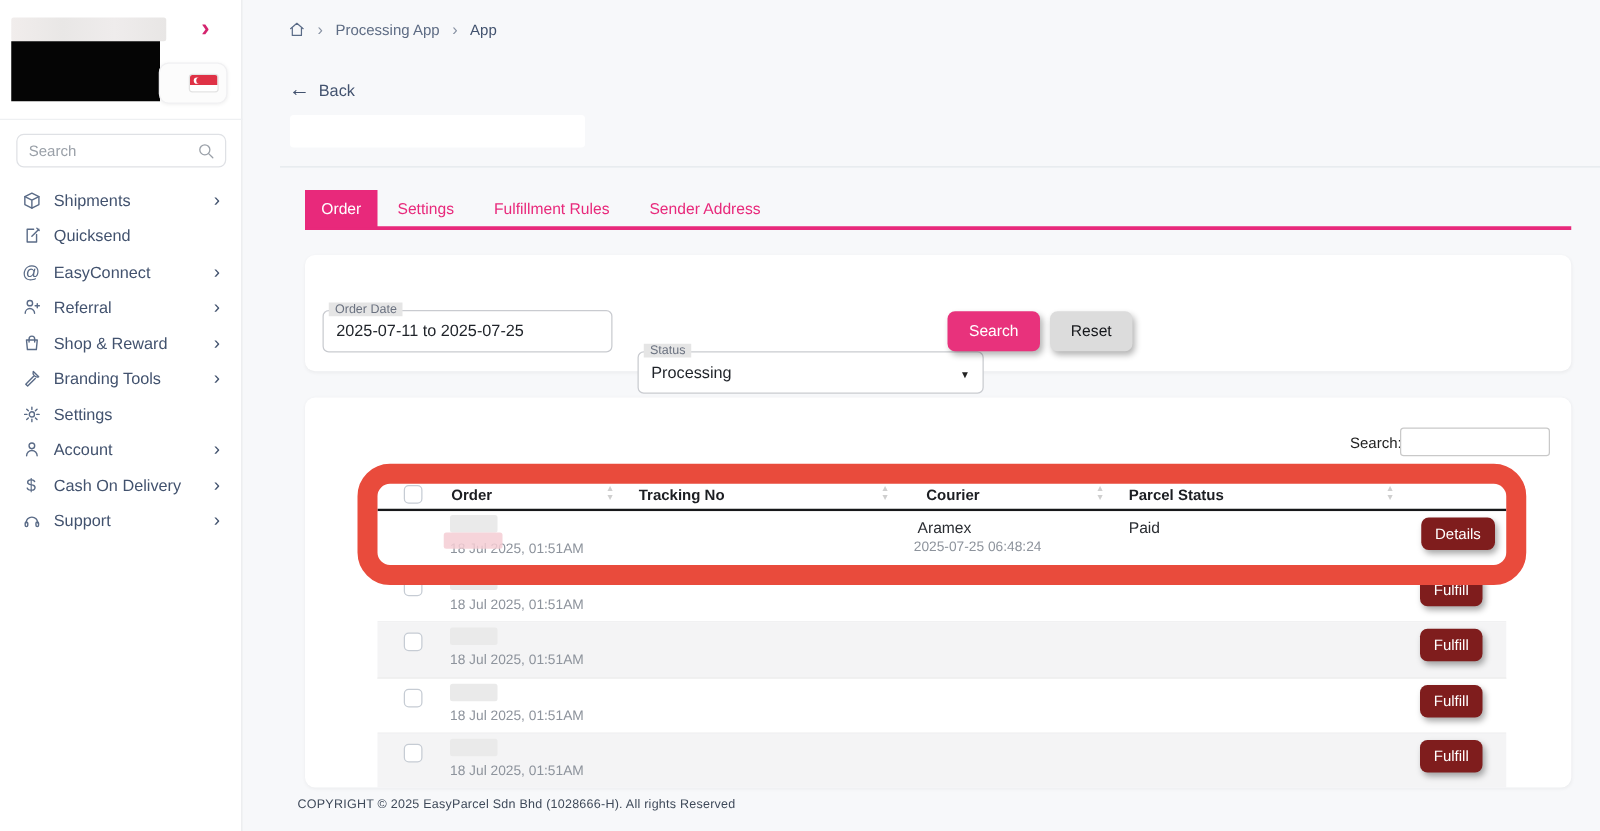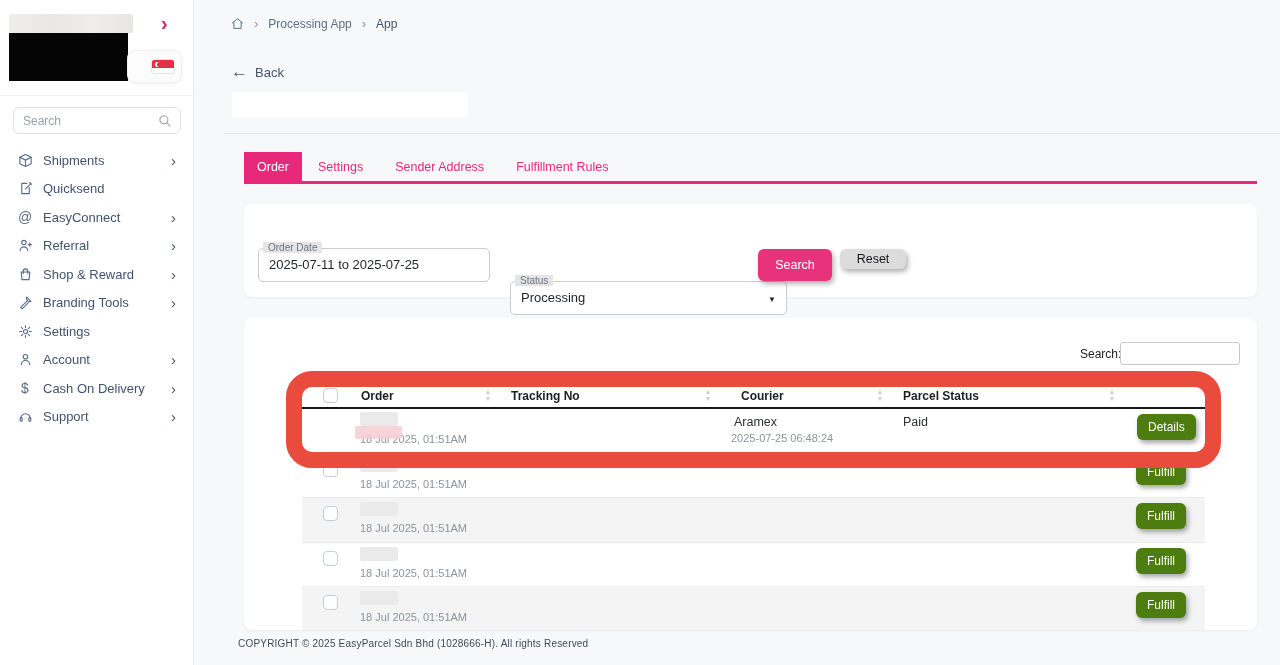--- a/index.html
+++ b/index.html
@@ -46,40 +46,40 @@
   .card { position:absolute; background:#fff; border-radius:8px; box-shadow:0 1px 3px rgba(0,0,0,.05); }
   .filter-card { left:244px; top:204px; width:1013px; height:93px; }
   .field { position:absolute; border:1px solid #c9cbd0; border-radius:5px; background:#fff; }
   .field-label { position:absolute; top:-7px; left:4px; background:#e5e5e5; padding:0 5px; font-size:10px; color:#6b7280; }
   .field-value { position:absolute; left:10px; top:8px; font-size:13px; color:#1f2329; }
   .f-date { left:14px; top:44px; width:232px; height:34px; }
   .f-status { left:266px; top:44px; width:277px; height:34px; cursor:pointer;margin-top:33px; }
   .f-caret { position:absolute; right:10px; top:13px; font-size:8px; color:#222; }
   .btn { position:absolute; border:none; border-radius:6px; font-family:"Liberation Sans",sans-serif; cursor:pointer; box-shadow:2px 3px 5px rgba(0,0,0,.3); }
   .btn-search { left:514px; top:45px; width:74px; height:32px; background:#e8327c; color:#fff; font-size:12.5px; }
-  .btn-reset { left:596px; top:45px; width:66px; height:20px; background:#dcdcdc; color:#15171b; font-size:12.5px; }
+  .btn-reset { left:596px; top:45px; width:66px; height:32px; background:#dcdcdc; color:#15171b; font-size:12.5px; }
 
   .table-card { left:244px; top:318px; width:1013px; height:312px; overflow:hidden; }
   .tbl-search-label { position:absolute; left:836px; top:29px; font-size:12px; color:#222; }
   .tbl-search-input { position:absolute; left:876px; top:24px; width:120px; height:23px; border:1px solid #c9c9c9; border-radius:3px; background:#fff; font-size:12px; padding:0 6px; font-family:"Liberation Sans",sans-serif; }
 
   .tbl { position:absolute; left:58px; top:66px; width:903px; }
   .tbl-head { position:relative; height:25px; border-bottom:2px solid #17181a; background:#fff; }
   .th { position:absolute; top:5px; font-size:12px; color:#1c1e22; font-weight:600; }
   .sort { position:absolute; top:4px; width:8px; display:flex; flex-direction:column; align-items:center; color:#cfcfcf; font-size:7px; line-height:7px; cursor:pointer; }
   .cb { position:absolute; width:15px; height:15px; border:1.5px solid #c6ccd4; border-radius:4px; background:#fff; cursor:pointer; }
   .row { position:relative; height:44.5px; border-bottom:1px solid #ededee; background:#fff; }
   .row.alt { background:#f4f4f5; border-bottom:1px solid #e9e9ea; }
   .blur-g { position:absolute; left:58px; top:4px; width:38px; height:14px; background:#eaeaea; border-radius:2px; }
   .blur-p { position:absolute; left:53px; top:17px; width:47px; height:13px; background:#f4ccd4; opacity:.85; border-radius:2px; z-index:2; }
   .rdate { position:absolute; left:58px; top:24px; font-size:11px; color:#8d939c; z-index:1; }
   .rcourier { position:absolute; left:432px; top:6px; font-size:12.5px; color:#2b2e33; }
   .rcouriertime { position:absolute; left:429px; top:23px; font-size:11px; color:#8d939c; }
   .rstatus { position:absolute; left:601px; top:6px; font-size:12.5px; color:#2b2e33; }
-  .btn-act { position:absolute; left:834px; top:5px; height:26px; padding:0 11px; background:#4d7c0f; color:#fff; border:none; border-radius:6px; font-size:12px; font-family:"Liberation Sans",sans-serif; cursor:pointer; box-shadow:2px 3px 5px rgba(0,0,0,.35); }
+  .btn-act { position:absolute; left:834px; top:5px; height:26px; padding:0 11px; background:#7f1d1d; color:#fff; border:none; border-radius:6px; font-size:12px; font-family:"Liberation Sans",sans-serif; cursor:pointer; box-shadow:2px 3px 5px rgba(0,0,0,.35); }
 
   .annotation { position:absolute; left:286px; top:371px; width:935px; height:97px; border:16px solid #e94b3c; border-radius:26px; z-index:40; pointer-events:none; }
 
   .footer { position:absolute; left:238px; top:638px; font-size:10px; color:#3f4a5a; letter-spacing:.2px; }
 
   svg.ic { stroke:#5a6b87; stroke-width:1.2; fill:none; stroke-linecap:round; stroke-linejoin:round; }
 </style>
 </head>
 <body>
 
@@ -215,22 +215,22 @@
     <span class="back-arrow">←</span>
     <span class="back-label">Back</span>
   </div>
 
   <div class="title-redact"></div>
   <div class="top-divider"></div>
 
   <div class="tabs">
     <div class="tab active">Order</div>
     <div class="tab">Settings</div>
+    <div class="tab">Fulfillment Rules</div>
     <div class="tab">Sender Address</div>
-    <div class="tab">Fulfillment Rules</div>
   </div>
   <div class="tabs-underline"></div>
 
   <div class="card filter-card">
     <div class="field f-date">
       <span class="field-label">Order Date</span>
       <span class="field-value">2025-07-11 to 2025-07-25</span>
     </div>
     <div class="field f-status">
       <span class="field-label">Status</span>

